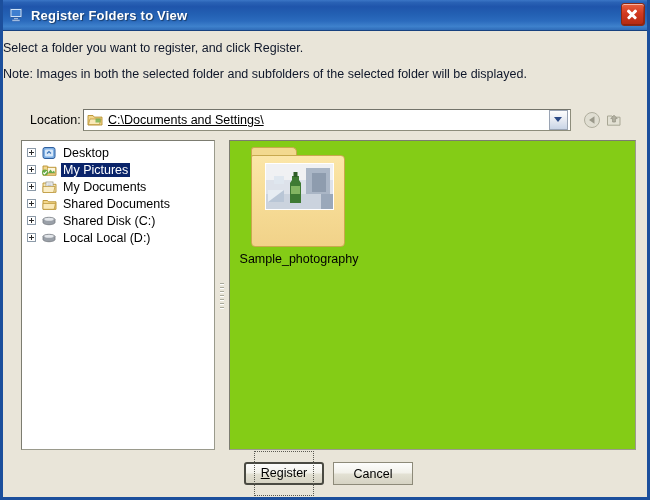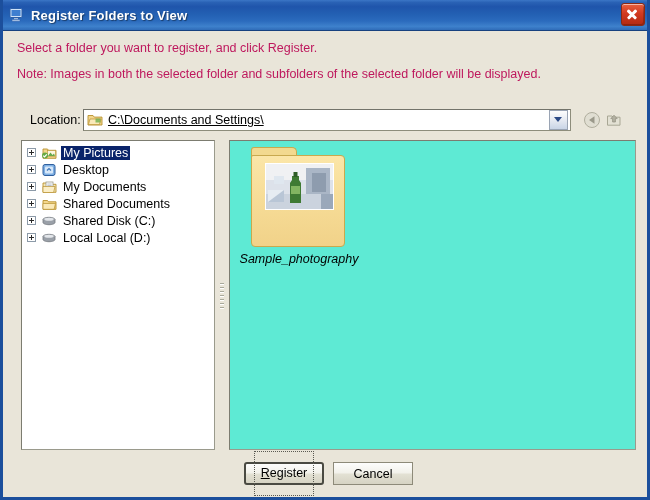--- a/index.html
+++ b/index.html
@@ -78,23 +78,23 @@
     height: 2.6px;
     background: #ffffff;
     border-radius: 1px;
   }
   #close-btn::before { transform: rotate(45deg); }
   #close-btn::after  { transform: rotate(-45deg); }
 
   
   .instruction {
     position: absolute;
-    left: 14px;
+    left: 0;
     font-size: 12.5px;
-    color: #be185d;
+    color: #0f172a;
     white-space: nowrap;
   }
   #instr-1 { top: 41px; }
   #instr-2 { top: 67px; }
 
   
   #loc-label {
     position: absolute;
     left: 27px;
     top: 113px;
@@ -246,26 +246,25 @@
       #e9e5d9 2px, #e9e5d9 4px);
   }
 
   #file-panel {
     position: absolute;
     left: 226px;
     top: 140px;
     width: 407px;
     height: 310px;
     box-sizing: border-box;
-    background: #5eead4;
+    background: #84cc16;
     border: 1px solid #9a9a8c;
     border-top-color: #7c7c70;
     border-left-color: #7c7c70;
     overflow: hidden;
-    font-style: italic;
   }
 
   
   #folder-item {
     position: absolute;
     left: 8px;
     top: 6px;
     width: 122px;
     text-align: center;
     cursor: pointer;
@@ -390,46 +389,46 @@
     </svg>
   </div>
   <div class="tool-btn" id="btn-up">
     <svg width="20" height="20" viewBox="0 0 20 20">
       <path d="M3.5 6h4.5l1 1.2H16v8H3.5z" fill="#e3e1d4" stroke="#a9a795" stroke-width="1"></path>
       <path d="M10 5.2 L13.2 8.6 H11.4 V12 H8.6 V8.6 H6.8 Z" fill="#b3b1a2" stroke="#8f8d7e" stroke-width="0.7"></path>
     </svg>
   </div>
 
   <div id="tree-panel">
+
+    <div class="tree-row">
+      <span class="expander"></span>
+      <span class="tree-icon">
+        <svg width="16" height="14" viewBox="0 0 16 14">
+          <rect x="2" y="1.5" width="12" height="11" rx="2" fill="#7fb0e4" stroke="#2f5f9e" stroke-width="1"></rect>
+          <rect x="4" y="3.5" width="8" height="7" rx="1" fill="#d8e8f9"></rect>
+          <path d="M6 7.5 L8 5.5 L10 7.5" stroke="#3b74b8" stroke-width="1.2" fill="none"></path>
+        </svg>
+      </span>
+      <span class="tree-label">Desktop</span>
+    </div>
 
     <div class="tree-row selected">
       <span class="expander"></span>
       <span class="tree-icon">
         <svg width="16" height="14" viewBox="0 0 16 14">
           <path d="M2 3h4.5l1 1.3H15v8H2z" fill="#f3d68c" stroke="#b8912f" stroke-width="0.9"></path>
           <rect x="6.5" y="4.5" width="8" height="6" fill="#fdf6e0" stroke="#b8912f" stroke-width="0.6"></rect>
           <path d="M7 10 L9.5 6.5 L11.5 9 L13 7.5 L14 10 Z" fill="#67a94a"></path>
           <circle cx="1.5" cy="1.5" r="0" fill="none"></circle>
           <path d="M1 9.5 a3 3 0 1 0 6 0 a3 3 0 1 0 -6 0" fill="#5fa83f" opacity="0.95"></path>
           <path d="M2.2 9.6 l1.3 1.3 l2.3 -2.6" stroke="#ffffff" stroke-width="1.2" fill="none"></path>
         </svg>
       </span>
       <span class="tree-label">My Pictures</span>
-    </div>
-
-    <div class="tree-row">
-      <span class="expander"></span>
-      <span class="tree-icon">
-        <svg width="16" height="14" viewBox="0 0 16 14">
-          <rect x="2" y="1.5" width="12" height="11" rx="2" fill="#7fb0e4" stroke="#2f5f9e" stroke-width="1"></rect>
-          <rect x="4" y="3.5" width="8" height="7" rx="1" fill="#d8e8f9"></rect>
-          <path d="M6 7.5 L8 5.5 L10 7.5" stroke="#3b74b8" stroke-width="1.2" fill="none"></path>
-        </svg>
-      </span>
-      <span class="tree-label">Desktop</span>
     </div>
 
     <div class="tree-row">
       <span class="expander"></span>
       <span class="tree-icon">
         <svg width="16" height="14" viewBox="0 0 16 14">
           <path d="M2 3h4.5l1 1.3H15v8H2z" fill="#f6e7b6" stroke="#b8912f" stroke-width="0.9"></path>
           <rect x="5" y="2" width="7" height="8" fill="#ffffff" stroke="#9a9a8c" stroke-width="0.8"></rect>
           <path d="M6.3 4h4.4M6.3 5.6h4.4M6.3 7.2h3" stroke="#9aa4b4" stroke-width="0.7"></path>
           <path d="M2 6.5h12l-1.4 6H2z" fill="#fbeec7" stroke="#b8912f" stroke-width="0.7"></path>

